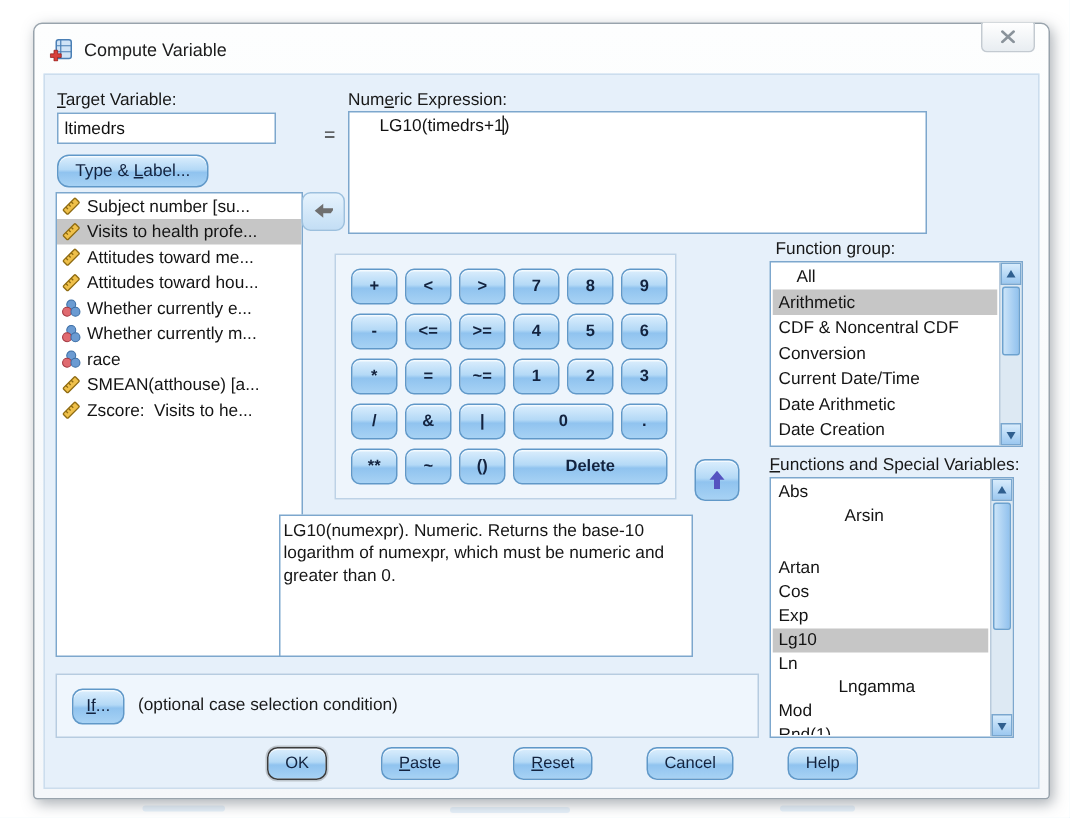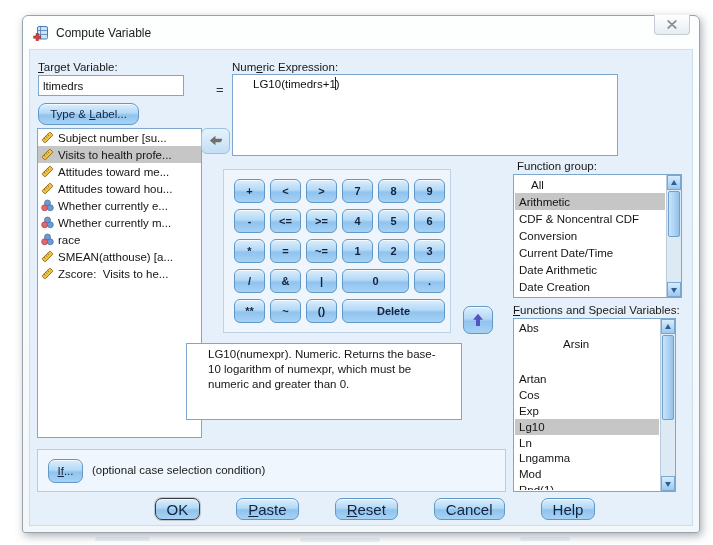--- a/index.html
+++ b/index.html
@@ -48,21 +48,21 @@
   .expr-box { position:absolute; left:202px; top:24px; width:386px; height:82px; padding:2px 20px; }
   .caret { display:inline-block; width:1px; height:13px; background:#222; margin-left:-5px; vertical-align:text-bottom; }
 
   .keypad { position:absolute; left:193px; top:119px; width:228px; height:164px;
             background:#eef5fc; border:1px solid #bdd2e6; }
   .keypad-grid { display:grid; grid-template-columns:repeat(6,31px); grid-auto-rows:24px; gap:6px 5px; padding:9px 0 0 10px; }
   .key { border:1px solid #6098c8; border-radius:6px; font-size:11px; font-weight:600; color:#13233f;
          background:linear-gradient(180deg,#dbeefd 0%,#b4d9f6 45%,#90c3ef 55%,#a7d2f4 100%);
          box-shadow:inset 0 1px 0 rgba(255,255,255,.7); cursor:default; }
 
-  .desc-box { position:absolute; left:156px; top:293px; width:276px; height:77px; padding:3px 21px;
+  .desc-box { position:absolute; left:156px; top:293px; width:276px; height:95px; padding:3px 2px;
               font-size:11.5px; line-height:1.32; color:#161616; }
 
   .fg-label { left:487px; top:110px; }
   .fg-list { left:483px; top:124px; width:169px; height:124px; }
   .fn-label { left:483px; top:254px; }
   .fn-list { left:483px; top:268px; width:163px; height:174px; }
   .fn-list .li { height:15.8px; }
   .list-inner { position:absolute; left:1px; top:1px; right:16px; bottom:1px; overflow:hidden; }
 
   .scrollbar { position:absolute; right:0; top:0; bottom:0; width:15px; background:#dde9f3; border-left:1px solid #b9cbdc; }
@@ -79,21 +79,21 @@
 
   .insert-btn { position:absolute; left:433px; top:256px; width:30px; height:28px; border-radius:7px;
                 display:flex; align-items:center; justify-content:center; }
 
   .if-panel { position:absolute; left:7px; top:399px; width:469px; height:43px;
               background:#eff6fd; border:1px solid #b7cce0; }
   .if-btn { position:absolute; left:10px; top:9px; width:35px; height:24px; font-size:11.5px; border-radius:7px; color:#13233f; }
   .if-text { position:absolute; left:54px; top:14px; font-size:11.5px; color:#1a1a1a; }
 
   .btn-row { position:absolute; left:0; right:0; top:448px; display:flex; justify-content:center; gap:8px; }
-  .act-btn { height:22px; padding:2px 11px; font-size:15px; border-radius:7px; color:#13233f;margin-left:28px; }
+  .act-btn { height:22px; padding:2px 11px; font-size:11px; border-radius:7px; color:#13233f;margin-left:28px; }
   .act-btn.default { border:1px solid #3c3c3c; box-shadow:0 0 0 1px rgba(70,70,70,.25), inset 0 1px 0 rgba(255,255,255,.7); }
 </style>
 </head>
 <body>
 
 <div class="screen">
 
   <div class="smudge" style="left:160px;top:24px;width:28px;height:7px;"></div>
   <div class="smudge" style="left:262px;top:26px;width:13px;height:6px;"></div>
   <div class="smudge" style="left:330px;top:25px;width:18px;height:6px;"></div>
@@ -262,21 +262,21 @@
       <span class="lbl fn-label"><span></span><span class="mn">F</span><span>unctions and Special Variables:</span></span>
       <div class="listbox fn-list">
         <div class="list-inner">
             <div class="li" style="padding-left: 4px;"><span>Abs</span></div>
             <div class="li" style="padding-left: 4px; margin-left: 44px;"><span>Arsin</span></div>
             <div class="li" style="padding-left: 4px; margin-top: 20px;"><span>Artan</span></div>
             <div class="li" style="padding-left: 4px;"><span>Cos</span></div>
             <div class="li" style="padding-left: 4px;"><span>Exp</span></div>
             <div class="li selected" style="padding-left: 4px;"><span>Lg10</span></div>
             <div class="li" style="padding-left: 4px;"><span>Ln</span></div>
-            <div class="li" style="padding-left: 4px;"><span>Lngamma</span></div>
+            <div class="li" style="padding-left: 4px; margin-left: 40px;"><span>Lngamma</span></div>
             <div class="li" style="padding-left: 4px;"><span>Mod</span></div>
             <div class="li" style="padding-left: 4px;"><span>Rnd(1)</span></div>
             <div class="li" style="padding-left: 4px;"><span>Rnd(2)</span></div>
           </div>
         <div class="scrollbar">
           <div class="sb-btn sb-up"></div>
           <div class="sb-thumb fn-thumb"></div>
           <div class="sb-btn sb-down"></div>
         </div>
       </div>

